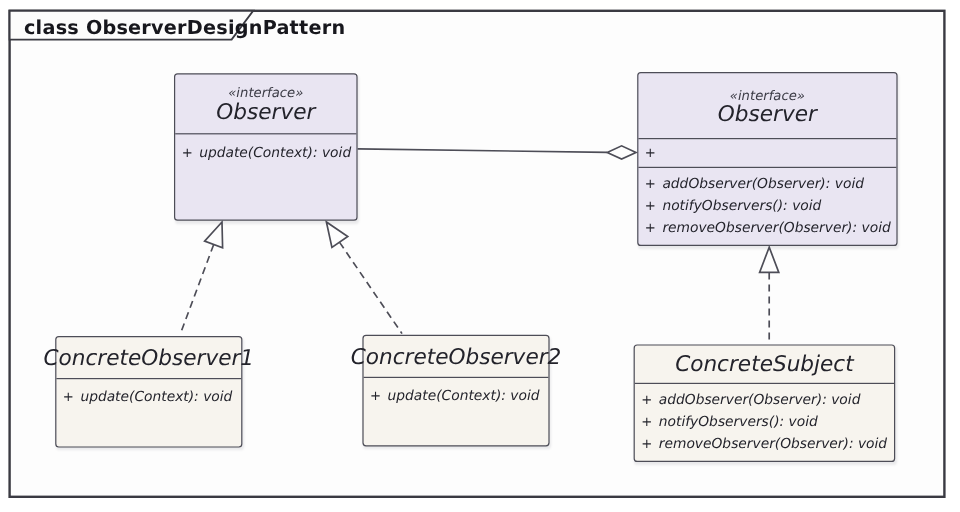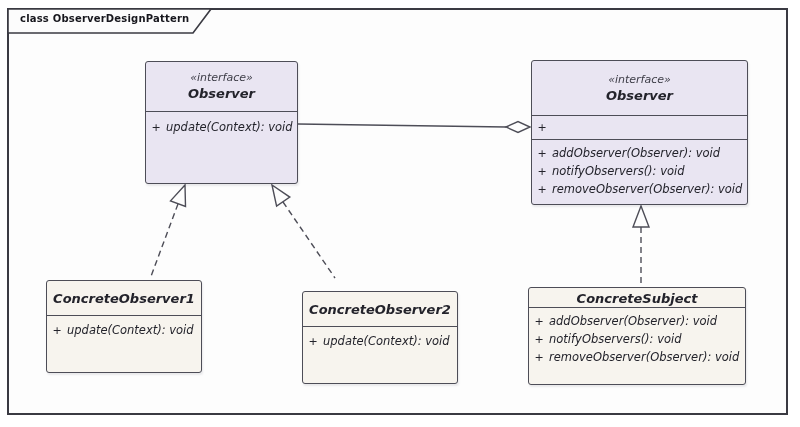--- a/index.html
+++ b/index.html
@@ -8,39 +8,39 @@
     background:#ffffff;
     font-family:"DejaVu Sans", "Liberation Sans", sans-serif;
     color:var(--text, #23232b);
   }
   .frame {
     position:absolute; left:7px; top:8px; width:777px; height:403px;
     border:2px solid #3a3a42; background:#fdfdfd; z-index:1;
   }
   .tab-text {
     position:absolute; left:20px; top:13px; z-index:6;
-    font-size:10px; font-weight:bold; color:#17171d; letter-spacing:0.2px;
+    font-size:16px; font-weight:bold; color:#17171d; letter-spacing:0.2px;
   }
   svg.connector-layer { position:absolute; left:0; top:0; z-index:2; }
 
   .uml-class {
     position:absolute; z-index:3; box-sizing:border-box;
     border:1.5px solid var(--stroke, #4d4d57); border-radius:3px;
     box-shadow:1px 2px 2px rgba(60,60,80,0.10);
   }
   .uml-class.interface { background:var(--interface-fill, #e9e5f2); }
   .uml-class.concrete  { background:var(--class-fill, #f7f4ee); }
 
   .title-compartment {
     box-sizing:border-box; display:flex; flex-direction:column;
     align-items:center; justify-content:center;
     border-bottom:1.5px solid var(--stroke, #4d4d57);
   }
   .stereotype { font-style:italic; font-size:11px; color:#3c3c46; line-height:14px; }
-  .class-name { font-style:italic; font-weight:bold; font-size:13px; line-height:17px; }
+  .class-name { font-style:italic; font-weight:normal; font-size:18px; line-height:17px; }
 
   .compartment { box-sizing:border-box; }
   .attr-compartment { border-bottom:1.5px solid var(--stroke, #4d4d57); display:flex; align-items:center; }
   .member {
     display:flex; align-items:center; font-style:italic; font-size:11.5px;
     white-space:nowrap;
   }
   .member .vis { width:20px; text-align:center; flex:0 0 20px; font-style:normal; font-size:11px; }
 
   
@@ -49,30 +49,30 @@
   #box-observer .methods { padding-top:5px; }
   #box-observer .member { height:20px; }
 
   #box-subject    { left:531px; top:60px;  width:217px; height:145px; }
   #box-subject .title-compartment { height:55px; }
   #box-subject .attr-compartment { height:24px; }
   #box-subject .methods { padding-top:4px; }
   #box-subject .member { height:18px; }
 
   #box-concrete-observer1 { left:46px;  top:280px; width:156px; height:93px; }
-  #box-concrete-observer2 { left:302px; top:279px; width:156px; height:93px;margin-top:12px; }
+  #box-concrete-observer2 { left:302px; top:279px; width:156px; height:93px; }
   #box-concrete-observer1 .title-compartment,
   #box-concrete-observer2 .title-compartment { height:35px; }
   #box-concrete-observer1 .methods,
   #box-concrete-observer2 .methods { padding-top:4px; }
   #box-concrete-observer1 .member,
   #box-concrete-observer2 .member { height:20px; }
 
   #box-concrete-subject { left:528px; top:287px; width:218px; height:98px; }
-  #box-concrete-subject .title-compartment { height:20px;justify-content:flex-end; }
+  #box-concrete-subject .title-compartment { height:32px; }
   #box-concrete-subject .methods { padding-top:4px; }
   #box-concrete-subject .member { height:18px; }
 </style>
 </head>
 <body>
 
 <div class="canvas">
 
   <div class="frame"></div>
 

